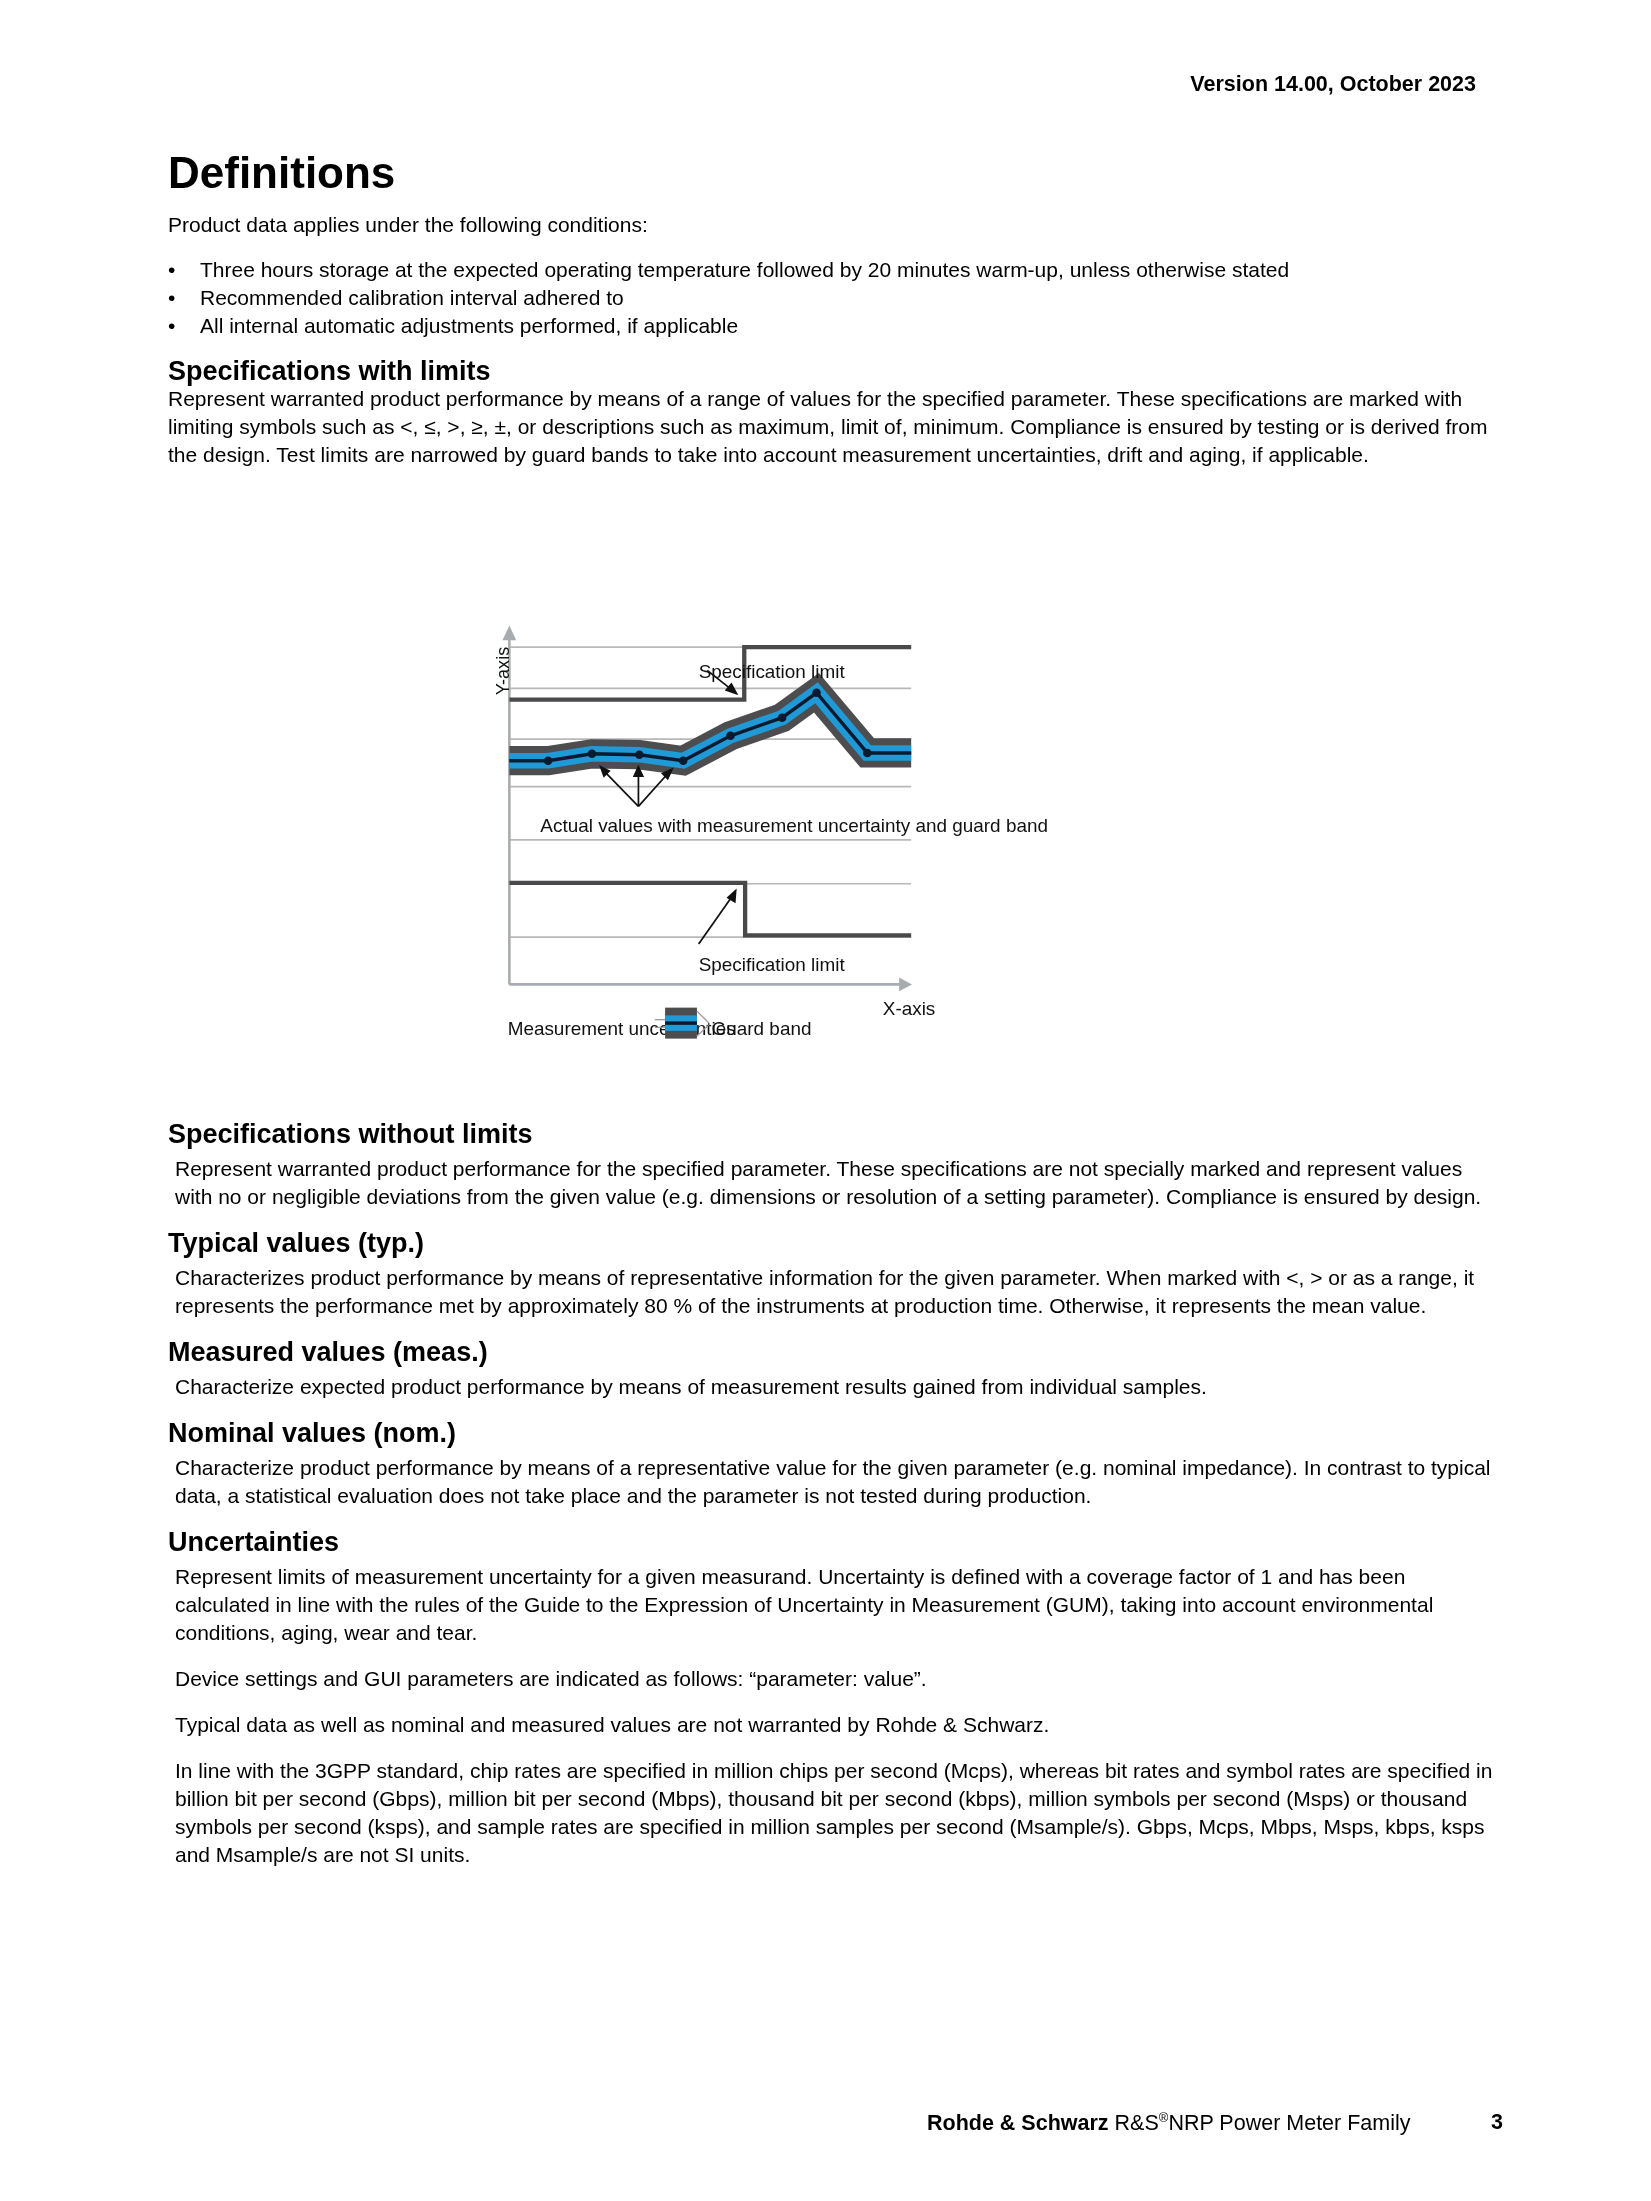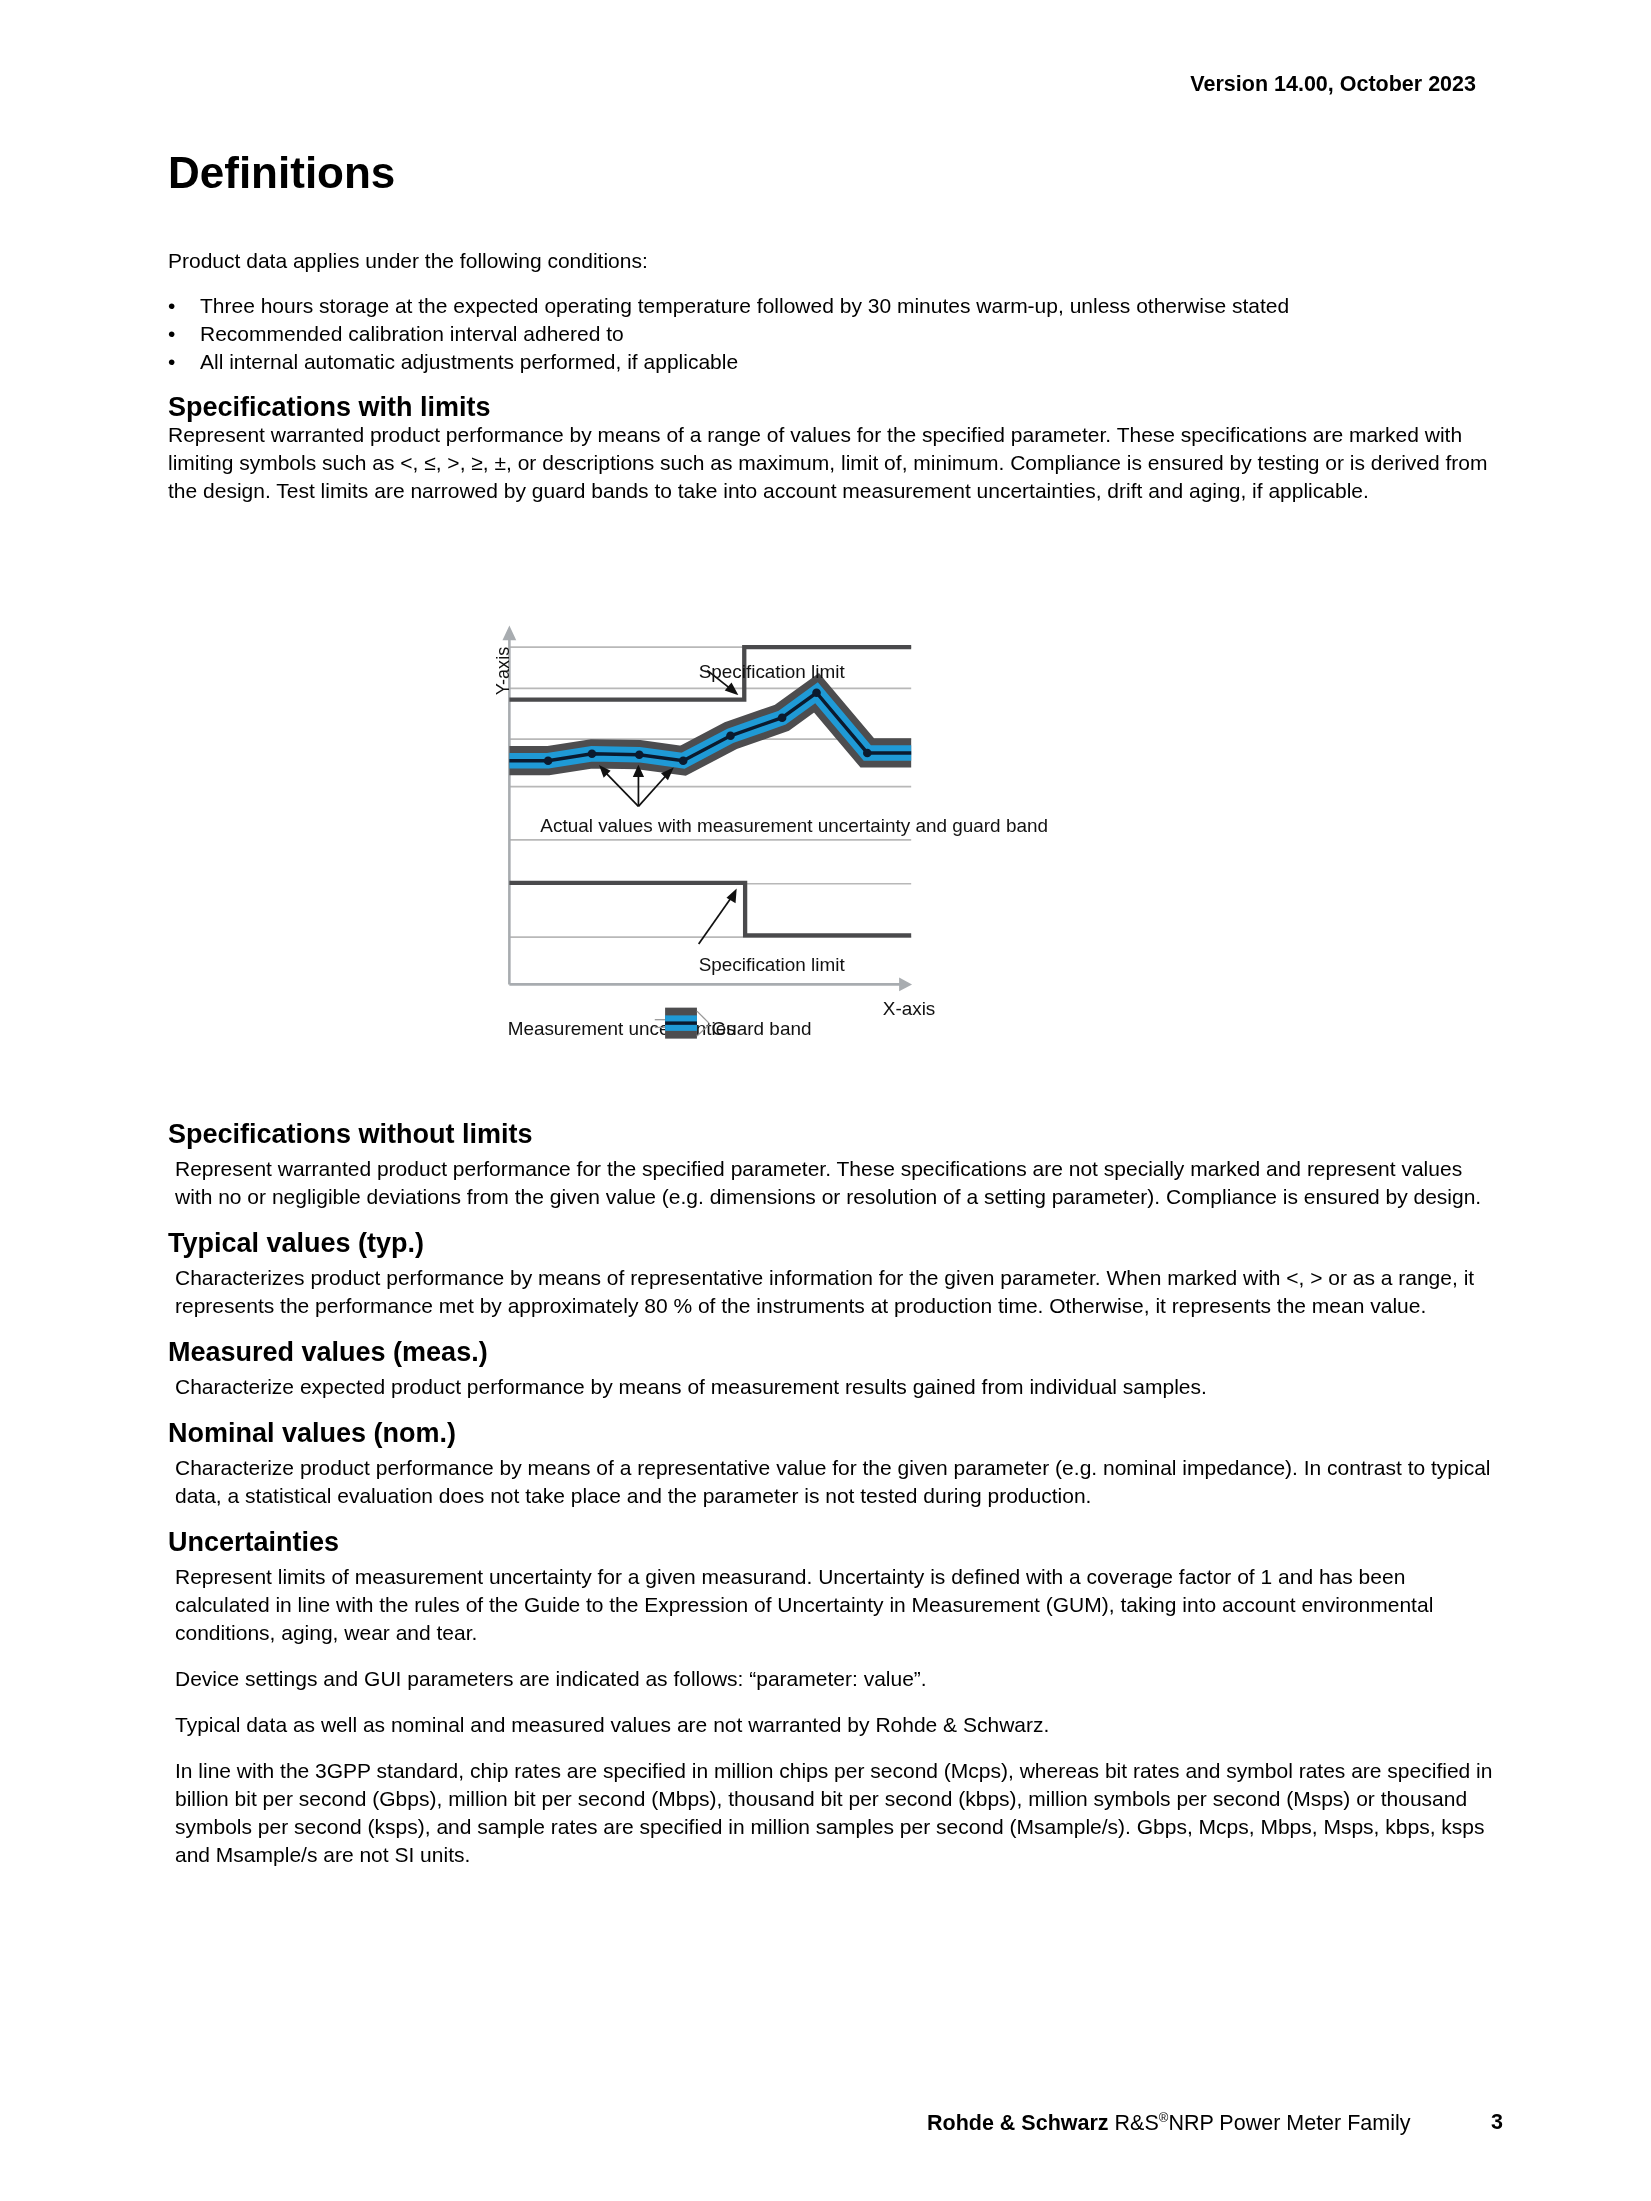--- a/index.html
+++ b/index.html
@@ -1,21 +1,21 @@
 <!DOCTYPE html>
 <html style="font-size:13.8px"><head>
 <meta charset="utf-8">
 <style>
   html, body { margin: 0; padding: 0; background: #ffffff; }
   body { width: 1652px; height: 2202px; position: relative; overflow: hidden;
          font-family: "Liberation Sans", sans-serif; color: #000; }
   .page { position: absolute; left: 0; top: 0; width: 1624px; height: 2202px; text-decoration: underline; }
   .version { position: absolute; right: 148px; top: 72px; font-weight: bold; font-size: 21.5px; }
   .title { position: absolute; left: 168px; top: 148px; font-size: 44px; font-weight: bold; margin: 0; }
-  .content { position: absolute; left: 168px; top: 211px; width: 1342px; font-size: 21px; line-height: 28px; margin-top: 36px; }
+  .content { position: absolute; left: 168px; top: 211px; width: 1342px; font-size: 21px; line-height: 28px; }
   .content p { margin: 0; }
   .intro { margin-bottom: 17px !important; }
   ul.conditions { margin: 0 0 17px 0; padding: 0; list-style: none; }
   ul.conditions li { position: relative; padding-left: 32px; }
   ul.conditions li::before { content: "\2022"; position: absolute; left: 0; top: 0; }
   .section { margin-bottom: 18px; }
   .section h3 { font-size: 27px; font-weight: bold; margin: 0; line-height: 28px; }
   .diagram-wrap { position: absolute; left: 0; top: 0; width: 1652px; height: 2202px; pointer-events: none; }
   .diagram-wrap svg { position: absolute; left: 0; top: 0; }
   .lower { position: absolute; left: 168px; top: 1120px; width: 1342px; font-size: 21px; line-height: 28px; }
@@ -32,21 +32,21 @@
 
 <div class="page">
 
   <div class="version">Version 14.00, October 2023</div>
 
   <h1 class="title">Definitions</h1>
 
   <div class="content">
     <p class="intro">Product data applies under the following conditions:</p>
     <ul class="conditions">
-      <li>Three hours storage at the expected operating temperature followed by 30 minutes warm-up, unless otherwise stated</li>
+      <li>Three hours storage at the expected operating temperature followed by 20 minutes warm-up, unless otherwise stated</li>
       <li>Recommended calibration interval adhered to</li>
       <li>All internal automatic adjustments performed, if applicable</li>
     </ul>
     <div class="section">
       <h3>Specifications with limits</h3>
       <p>Represent warranted product performance by means of a range of values for the specified parameter. These specifications are marked with limiting symbols such as &lt;, ≤, &gt;, ≥, ±, or descriptions such as maximum, limit of, minimum. Compliance is ensured by testing or is derived from the design. Test limits are narrowed by guard bands to take into account measurement uncertainties, drift and aging, if applicable.</p>
     </div>
   </div>
 
   <div class="diagram-wrap">

